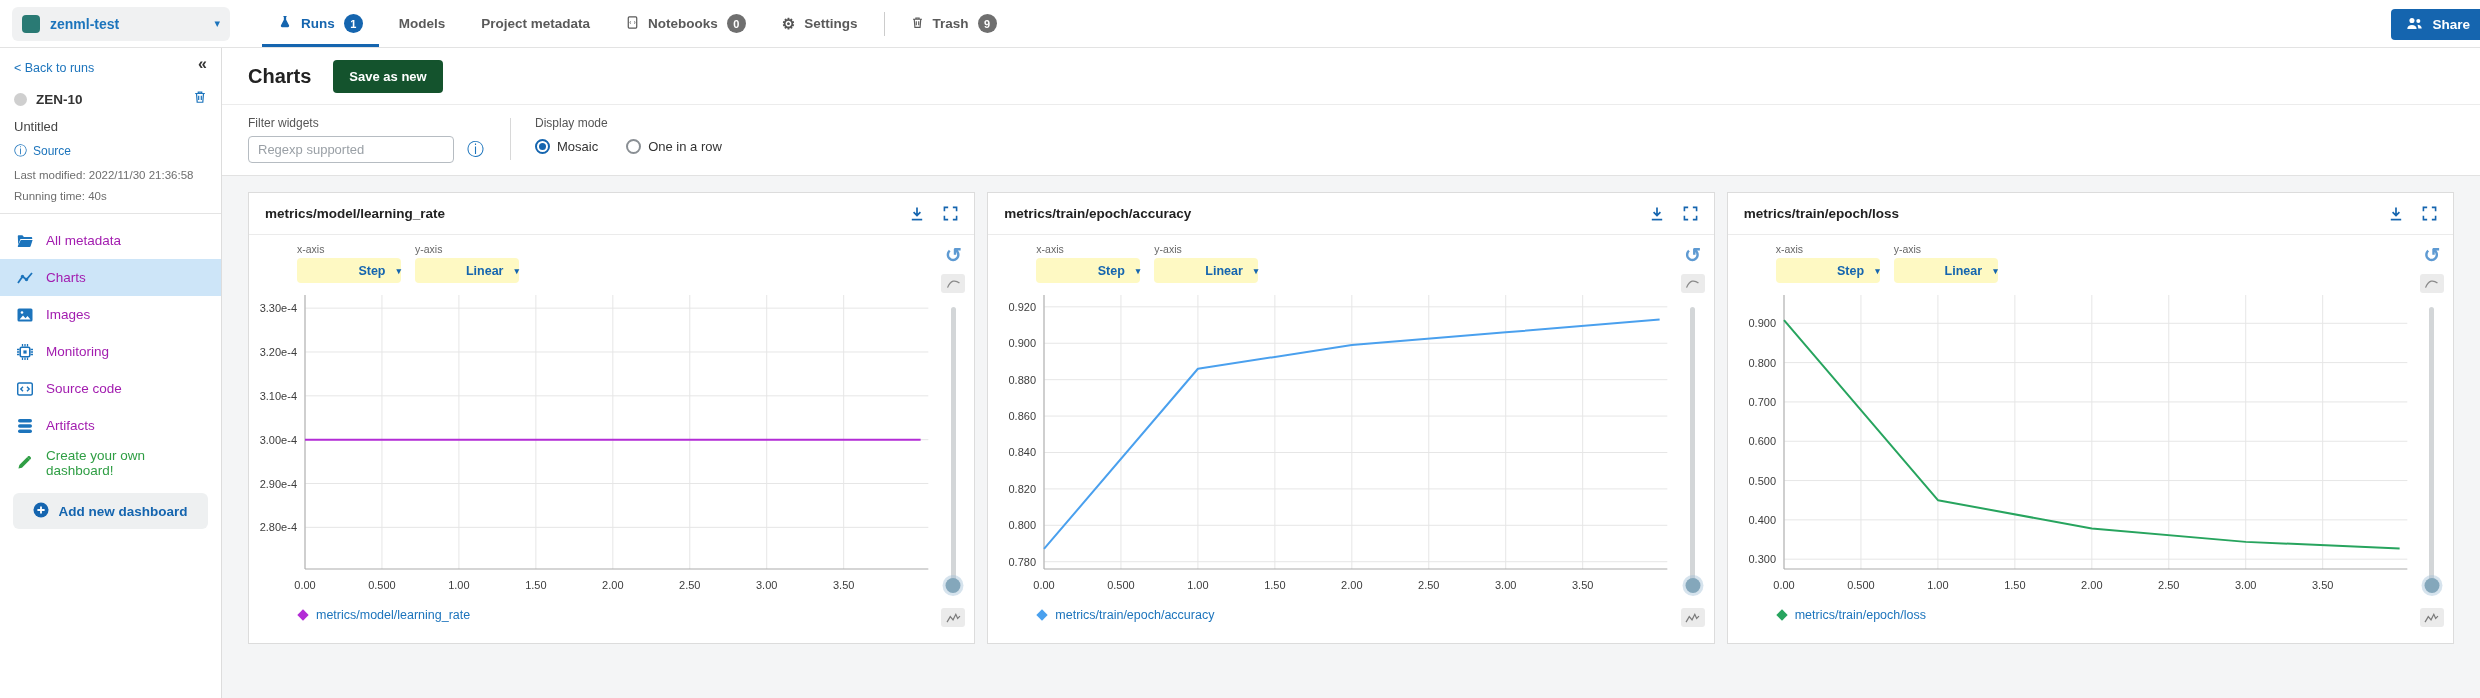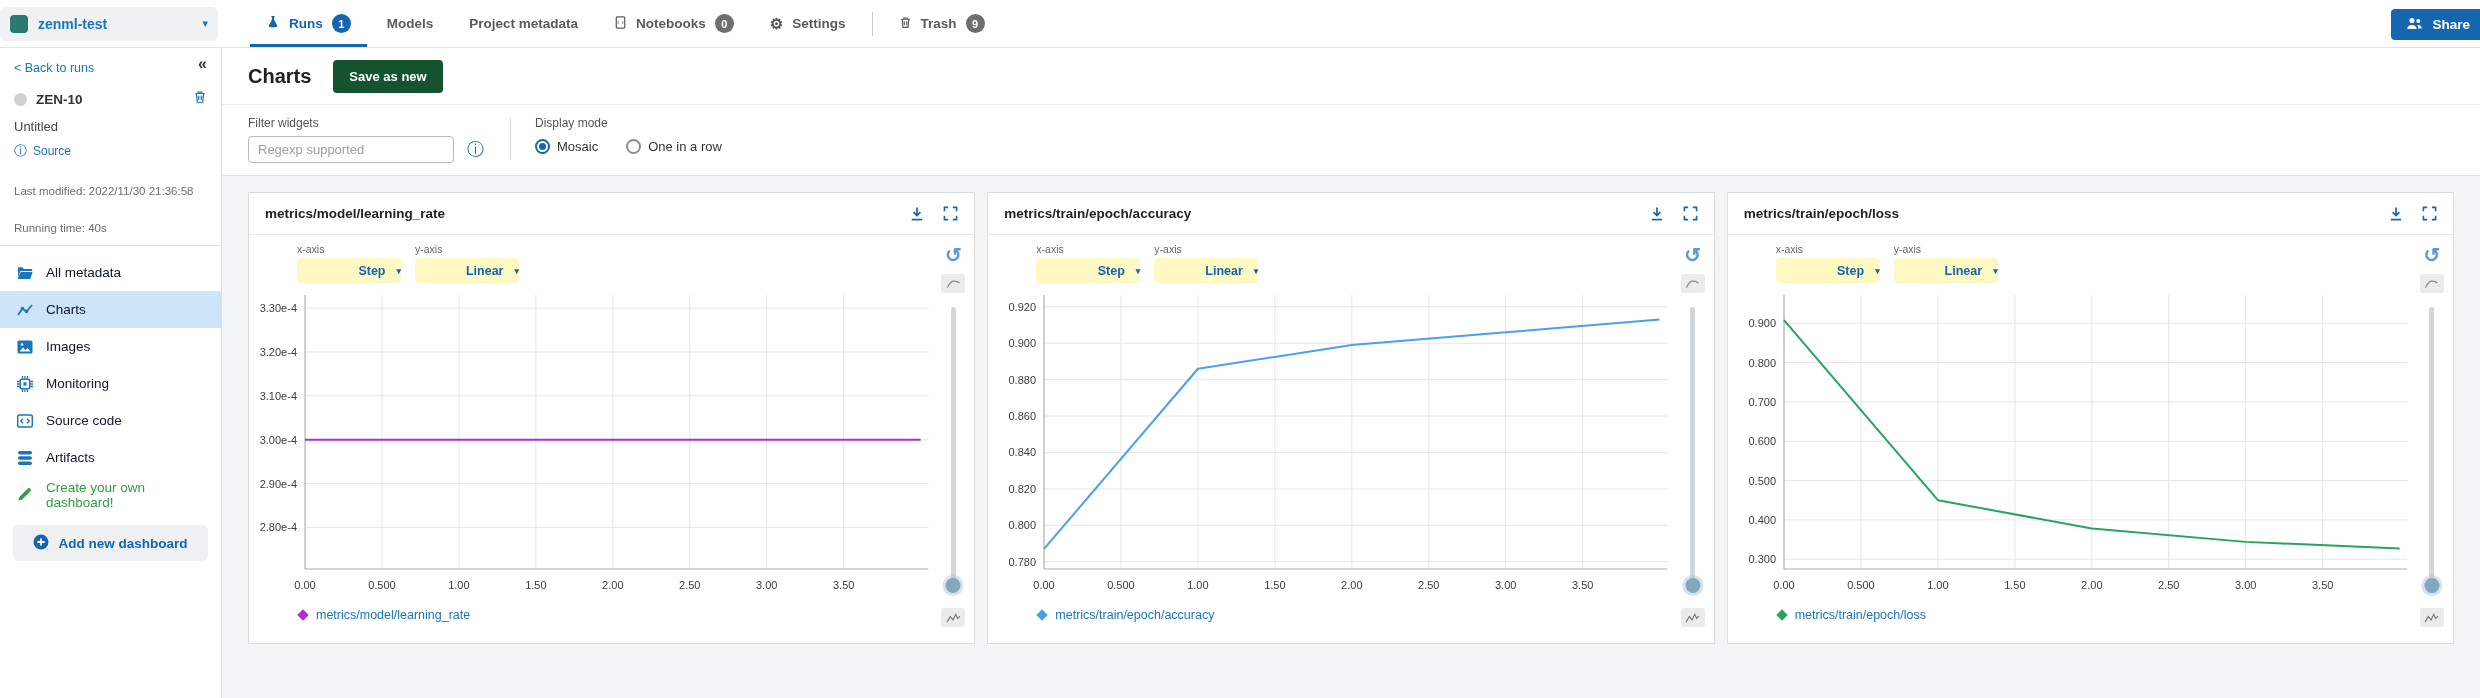--- a/index.html
+++ b/index.html
@@ -6,21 +6,21 @@
   html,body { margin:0; padding:0; }
   body {
     width:2480px; height:698px; overflow:hidden; position:relative;
     font-family:"Liberation Sans", sans-serif; background:#f4f5f6; color:#333;
   }
   svg text { font-family:"Liberation Sans", sans-serif; }
 
   
   .topbar { position:absolute; top:0; left:0; right:0; height:48px; background:#fff;
     border-bottom:1px solid #e3e3e3; display:flex; align-items:center; z-index:20; }
-  .project-select { margin-left:0; width:218px; height:34px; background:#f0f1f2;
+  .project-select { margin-left:12px; width:218px; height:34px; background:#f0f1f2;
     border-radius:6px; display:flex; align-items:center; padding:0 10px; gap:10px; cursor:pointer; }
   .project-logo { width:18px; height:18px; border-radius:4px; background:#2a7a74; }
   .project-name { color:#1c74bc; font-weight:bold; font-size:14px; flex:1; }
   .caret { color:#1c74bc; font-size:11px; }
   .tabs { display:flex; align-items:stretch; height:100%; margin-left:30px; }
   .tab { position:relative; display:flex; align-items:center; gap:9px; padding:0 18px;
     font-size:13.5px; color:#5a5a5a; font-weight:bold; cursor:pointer; }
   .tab.active { color:#1565af; }
   .tab.active::after { content:""; position:absolute; left:2px; right:2px; bottom:0; height:3px; background:#1565af; }
   .badge { min-width:19px; height:19px; border-radius:10px; background:#1565af; color:#fff;
@@ -37,25 +37,25 @@
     border-right:1px solid #ddd; z-index:10; }
   .sidebar-top { padding:10px 14px 0; position:relative; }
   .back-link { color:#1c74bc; font-size:12.5px; cursor:pointer; display:inline-block; }
   .collapse-icon { position:absolute; right:14px; top:7px; font-size:16px; color:#333; font-weight:bold; cursor:pointer; }
   .run-row { display:flex; align-items:center; gap:9px; margin-top:13px; }
   .status-dot { width:13px; height:13px; border-radius:50%; background:#cfcfcf; }
   .run-id { font-weight:bold; color:#333; font-size:13.5px; flex:1; }
   .run-title { margin-top:10px; color:#444; font-size:13px; }
   .details-link { margin-top:8px; color:#1c74bc; font-size:12px; display:flex; gap:6px; align-items:center; cursor:pointer; }
   .details-link .i-glyph { font-size:13px; }
-  .meta-line { margin-top:25px; color:#6e6e6e; font-size:11.5px; }
+  .meta-line { margin-top:9px; color:#6e6e6e; font-size:11.5px; }
   .sidebar-divider { border-top:1px solid #e4e4e4; margin-top:11px; }
   .nav { padding-top:8px; }
   .nav-item { display:flex; align-items:center; gap:13px; height:37px; padding:0 17px;
-    color:#0f172a; font-size:13.5px; cursor:pointer; }
+    color:#a21caf; font-size:13.5px; cursor:pointer; }
   .nav-item.active { background:#cde5f8; }
   .nav-item.green { color:#2f9e44; }
   .nav-item .nav-ic { width:16px; height:16px; flex:0 0 16px; display:flex; align-items:center; }
   .add-dash { margin:12px 13px; height:36px; background:#eef0f1; border-radius:6px; display:flex;
     align-items:center; justify-content:center; gap:9px; color:#1565af; font-weight:bold;
     font-size:13.5px; cursor:pointer; }
 
   
   .main { position:absolute; left:222px; top:48px; right:0; bottom:0; }
   .main-header { background:#fff; height:57px; display:flex; align-items:center; padding-left:26px;

